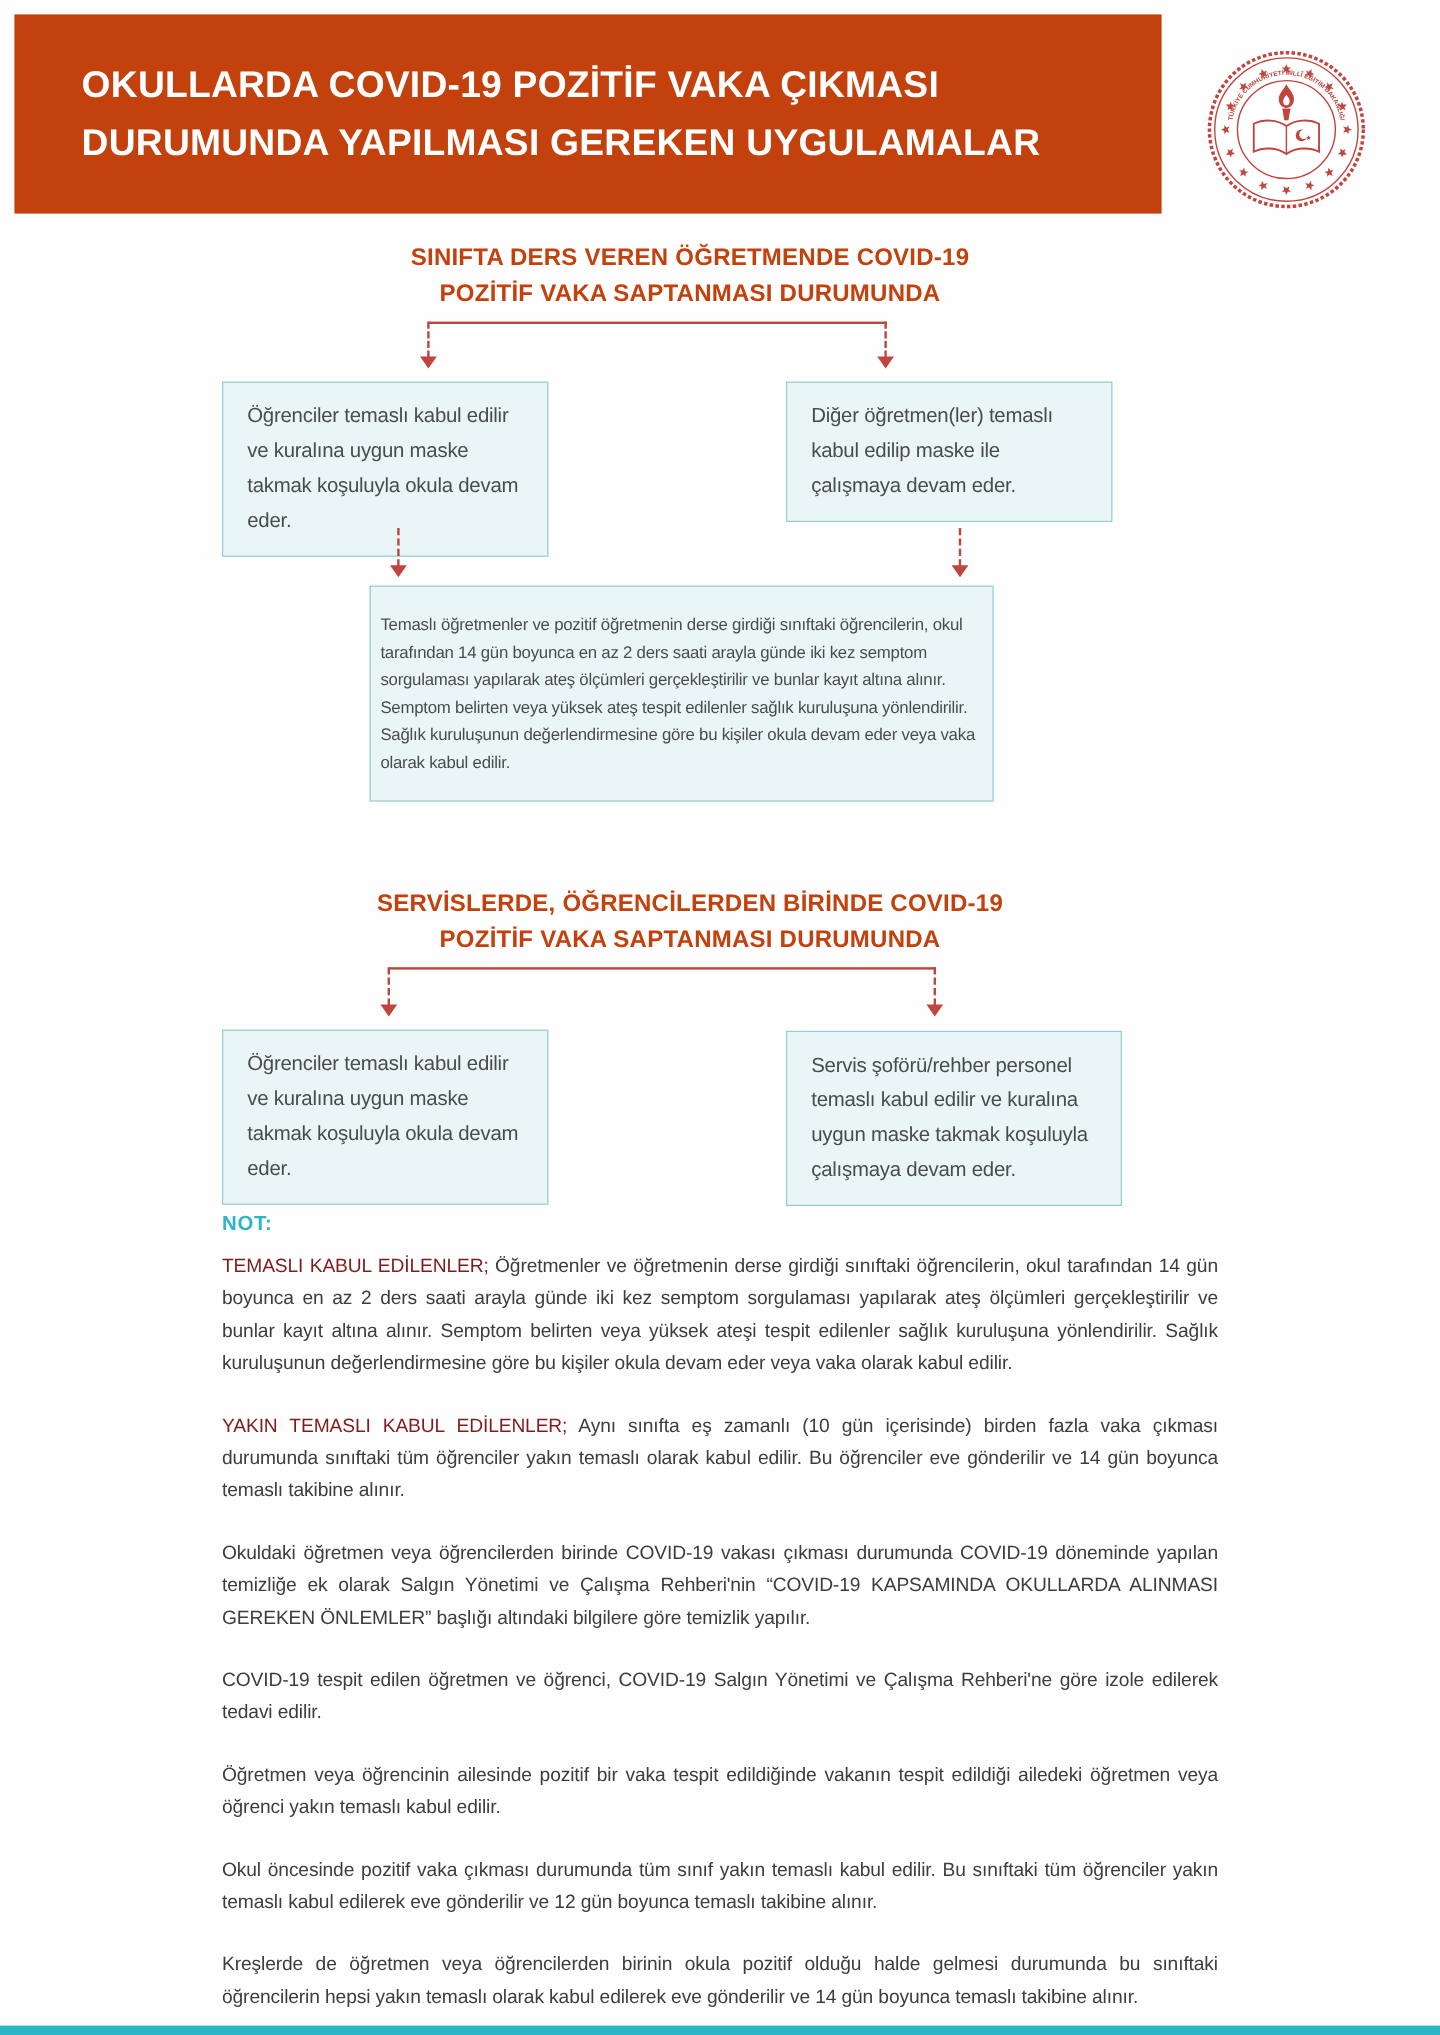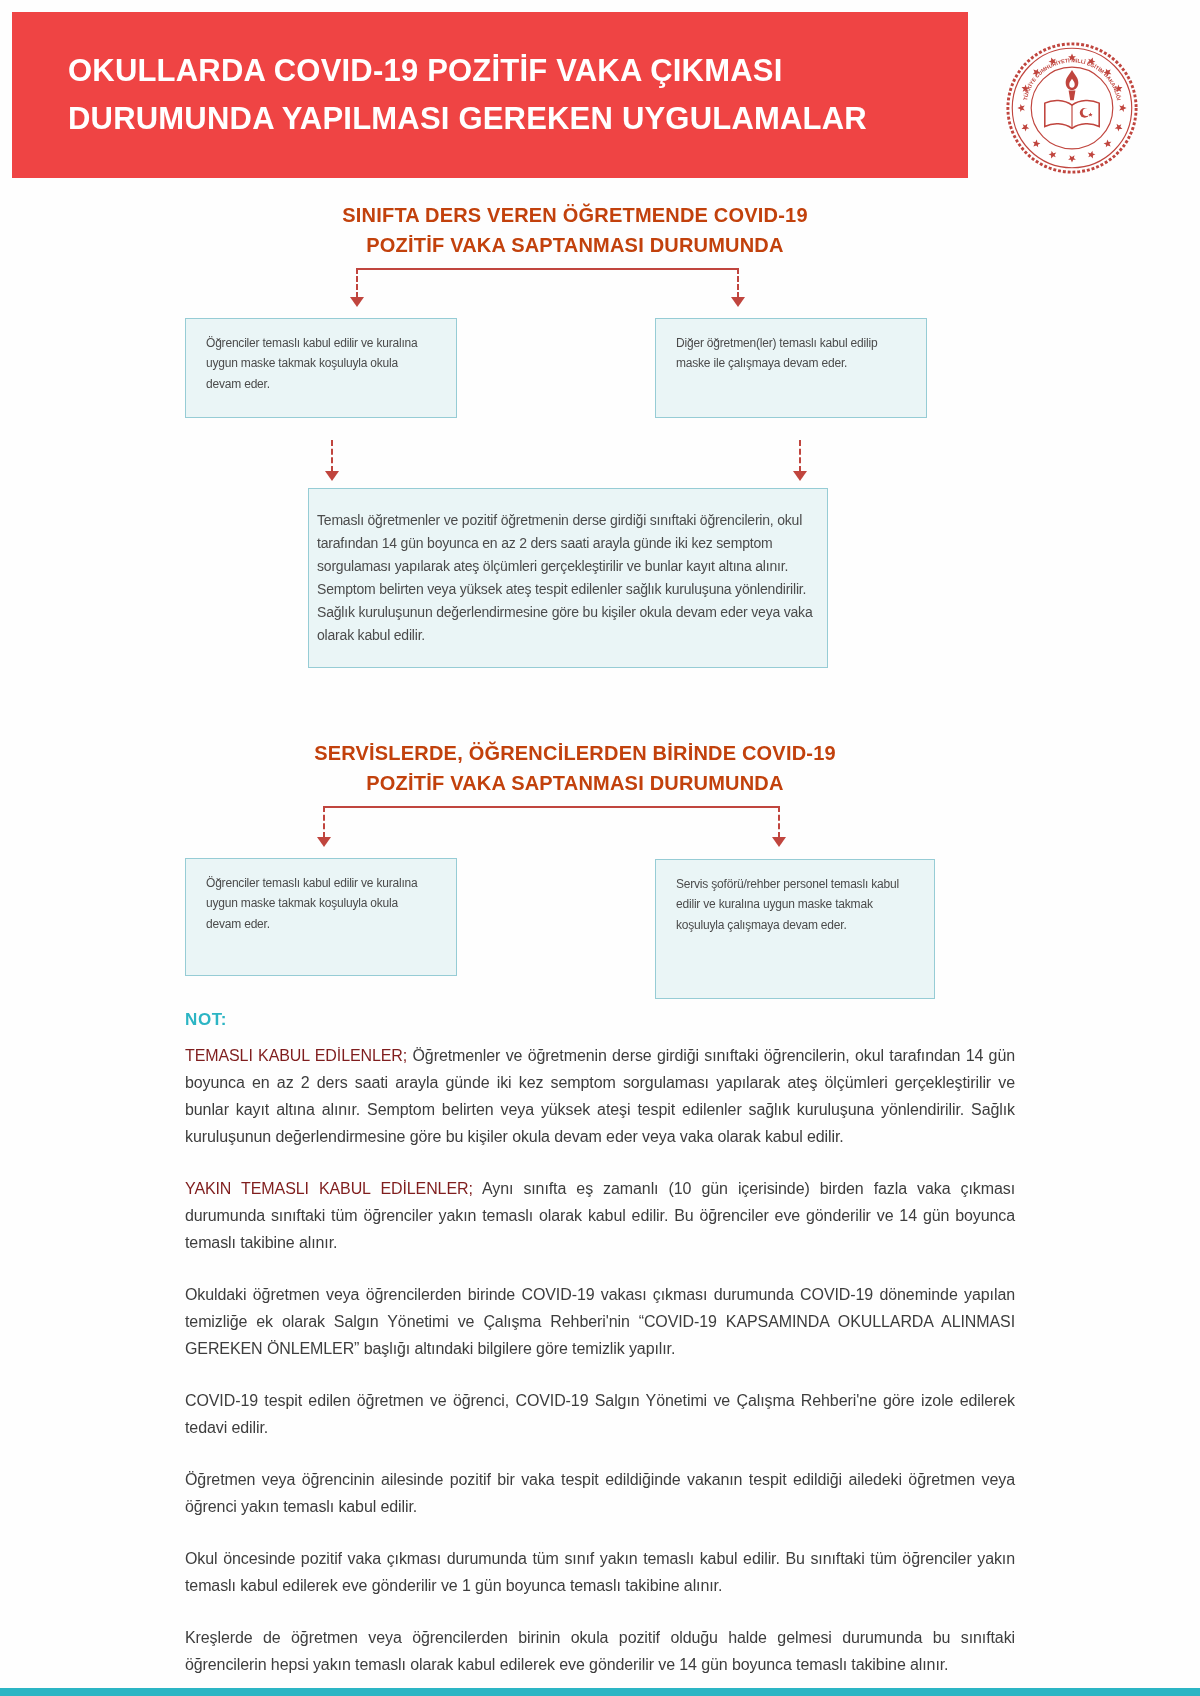--- a/index.html
+++ b/index.html
@@ -5,42 +5,42 @@
   html,body { margin:0; padding:0; background:#ffffff; }
   .page {
     position:relative; width:1200px; height:1696px; margin:0 auto;
     background:#fefefe; overflow:hidden;
     font-family:"Liberation Sans","DejaVu Sans",sans-serif;
   }
 
   
   .header-banner {
     position:absolute; left:12px; top:12px; width:956px; height:166px;
-    background:#ef4444; display:flex; align-items:center;
+    background:#c2410c; display:flex; align-items:center;
   }
   .page-title {
     margin:0; padding-left:56px; color:#ffffff;
     font-size:31px; font-weight:bold; line-height:1.55; letter-spacing:0.2px;
   }
   .page-title span { display:block; }
   .ministry-logo { position:absolute; left:1004px; top:40px; width:136px; height:136px; }
 
   
   .flow-title {
     position:absolute; left:100px; width:950px; text-align:center;
     color:#c2410c; font-size:20px; font-weight:bold; line-height:1.5;
     letter-spacing:0.2px;
   }
   .flow-title span { display:block; }
 
   .flow-box {
     position:absolute; box-sizing:border-box;
     background:#eaf5f6; border:1px solid #96ccd5;
     padding:14px 20px; color:#4b4b4b;
-    font-size:12px; line-height:1.7; letter-spacing:-0.2px;
+    font-size:17px; line-height:1.7; letter-spacing:-0.2px;
   }
   .merge-box {
     padding:20px 8px; font-size:14px; line-height:1.64;
   }
 
   .h-line  { position:absolute; border-top:2px solid #c0453e; }
   .v-dash  { position:absolute; width:0; border-left:2px dashed #c0453e; }
   .arrow-head {
     position:absolute; width:0; height:0;
     border-left:7px solid transparent; border-right:7px solid transparent;
@@ -178,21 +178,21 @@
     <p class="note-p">
       <span class="note-lead"></span><span>Okuldaki öğretmen veya öğrencilerden birinde COVID-19 vakası çıkması durumunda COVID-19 döneminde yapılan temizliğe ek olarak Salgın Yönetimi ve Çalışma Rehberi'nin “COVID-19 KAPSAMINDA OKULLARDA ALINMASI GEREKEN ÖNLEMLER” başlığı altındaki bilgilere göre temizlik yapılır.</span>
     </p>
     <p class="note-p">
       <span class="note-lead"></span><span>COVID-19 tespit edilen öğretmen ve öğrenci, COVID-19 Salgın Yönetimi ve Çalışma Rehberi'ne göre izole edilerek tedavi edilir.</span>
     </p>
     <p class="note-p">
       <span class="note-lead"></span><span>Öğretmen veya öğrencinin ailesinde pozitif bir vaka tespit edildiğinde vakanın tespit edildiği ailedeki öğretmen veya öğrenci yakın temaslı kabul edilir.</span>
     </p>
     <p class="note-p">
-      <span class="note-lead"></span><span>Okul öncesinde pozitif vaka çıkması durumunda tüm sınıf yakın temaslı kabul edilir. Bu sınıftaki tüm öğrenciler yakın temaslı kabul edilerek eve gönderilir ve 1 gün boyunca temaslı takibine alınır.</span>
+      <span class="note-lead"></span><span>Okul öncesinde pozitif vaka çıkması durumunda tüm sınıf yakın temaslı kabul edilir. Bu sınıftaki tüm öğrenciler yakın temaslı kabul edilerek eve gönderilir ve 12 gün boyunca temaslı takibine alınır.</span>
     </p>
     <p class="note-p">
       <span class="note-lead"></span><span>Kreşlerde de öğretmen veya öğrencilerden birinin okula pozitif olduğu halde gelmesi durumunda bu sınıftaki öğrencilerin hepsi yakın temaslı olarak kabul edilerek eve gönderilir ve 14 gün boyunca temaslı takibine alınır.</span>
     </p>
   </div>
 
   <div class="footer-bar"></div>
 </div>
 
 </body></html>

